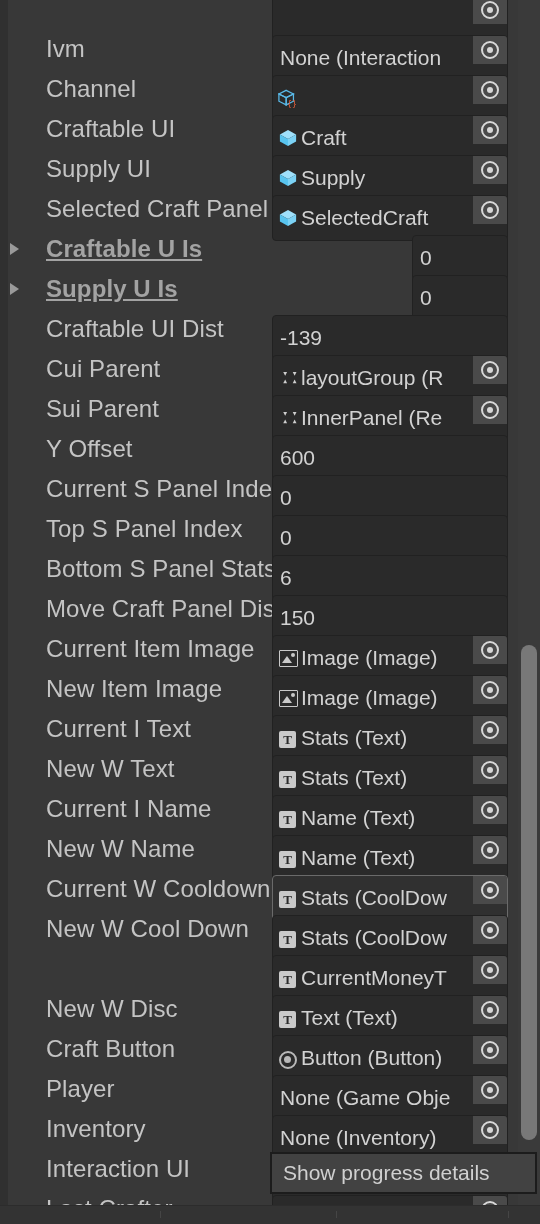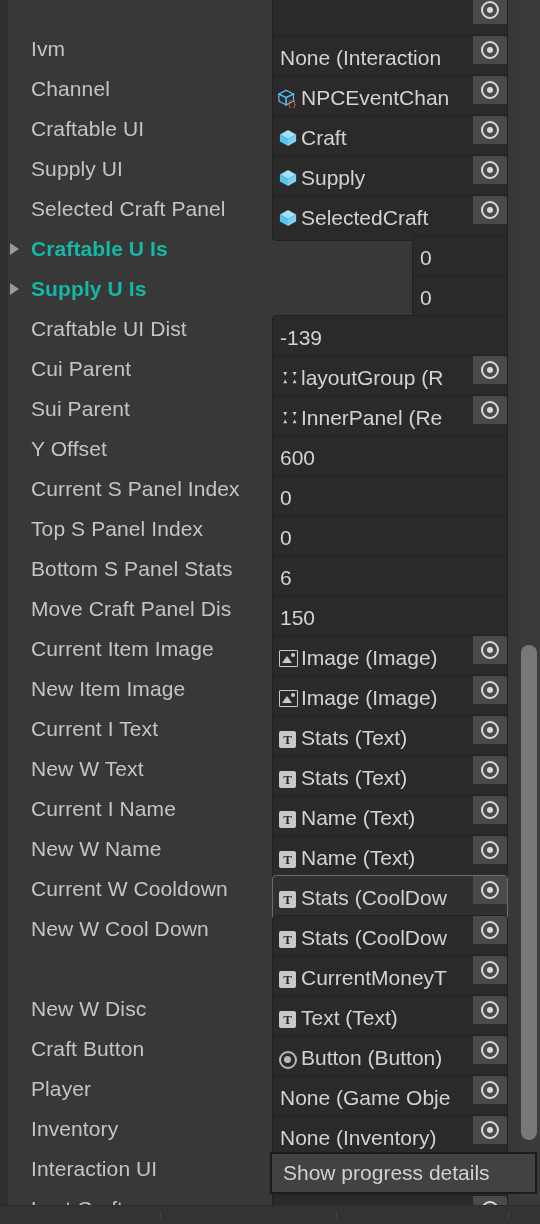--- a/index.html
+++ b/index.html
@@ -34,30 +34,30 @@
   .foldout {
     position: absolute;
     left: 10px; top: 14px;
     width: 0; height: 0;
     border-left: 9px solid #9a9a9a;
     border-top: 6px solid transparent;
     border-bottom: 6px solid transparent;
   }
   .label {
     position: absolute;
-    left: 31px;
+    left: 46px;
     top: 0;
     height: 40px;
     line-height: 40px;
     color: #c4c4c4;
-    font-size: 21px;
+    font-size: 24px;
     white-space: nowrap;
     letter-spacing: 0.1px;
   }
-  .label.bold { color: #14b8a6; font-weight: bold; }
+  .label.bold { color: #a3a3a3; font-weight: bold; text-decoration: underline; }
 
   
   .field {
     position: absolute;
     left: 272px;
     top: 6px;
     width: 236px;
     height: 46px;
     background: #2a2a2a;
     border: 1px solid #212121;
@@ -253,21 +253,20 @@
         <span class="label">Channel</span>
         <div class="field">
           <span class="field-icon">
             <svg class="ico-so" viewBox="0 0 22 20">
               <polygon points="9,1 17,5 9,9 1,5" fill="none" stroke="#59b9e8" stroke-width="1.4"></polygon>
               <polygon points="1,5 9,9 9,17 1,13" fill="none" stroke="#59b9e8" stroke-width="1.4"></polygon>
               <polygon points="17,5 9,9 9,17 17,13" fill="none" stroke="#59b9e8" stroke-width="1.4"></polygon>
               <text x="10" y="19" font-size="9" fill="#e8603c" font-family="DejaVu Sans Mono, monospace">{}</text>
             </svg>
           </span>
-          <span class="field-text">NPCEventChan</span>
           <span class="picker">
             <span class="ring"></span>
           </span>
         </div>
       </div>
       <div class="row">
         <span class="label">Craftable UI</span>
         <div class="field">
           <span class="field-icon">
             <svg class="ico-prefab" viewBox="0 0 20 20">

